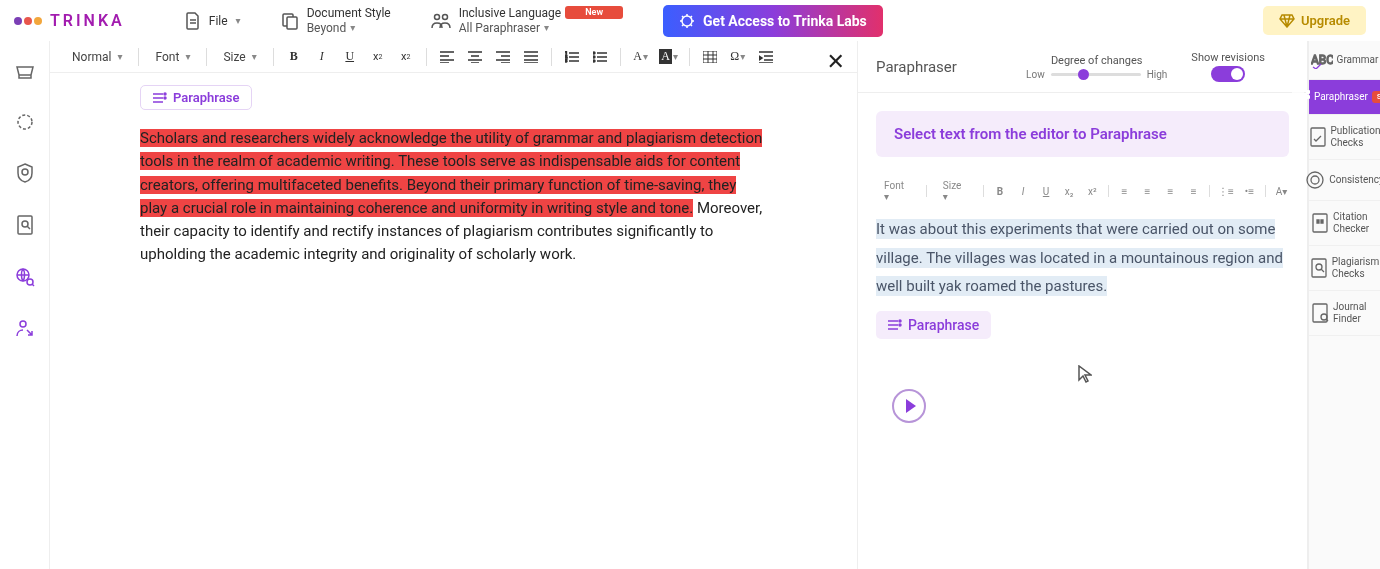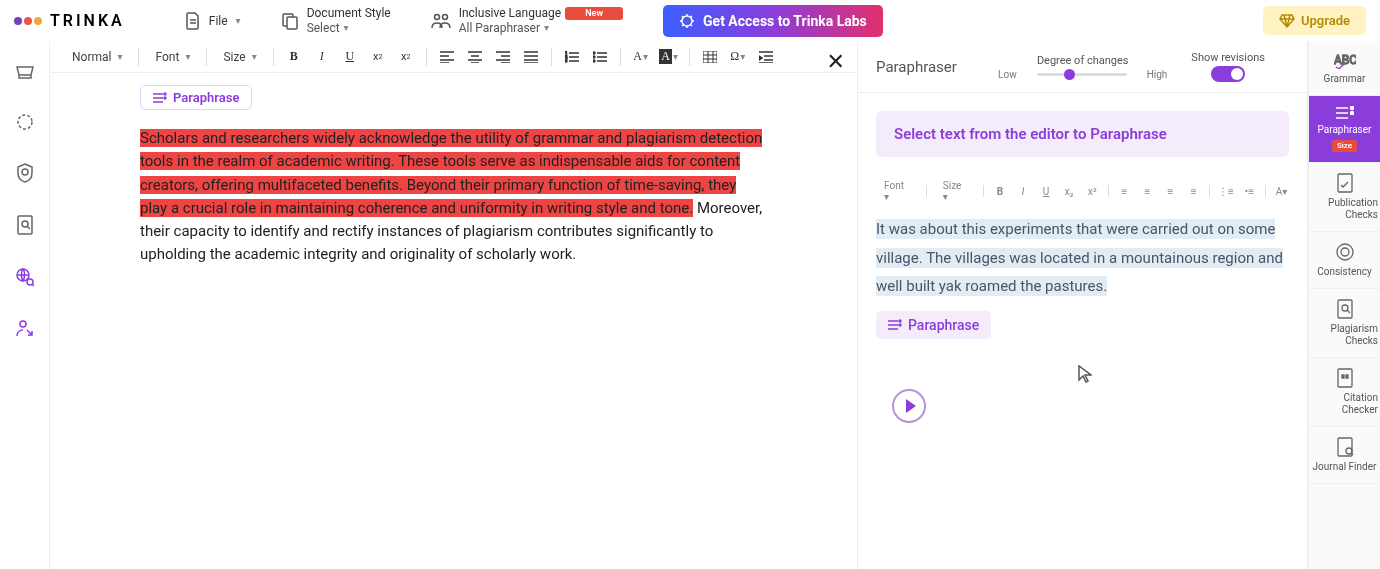--- a/index.html
+++ b/index.html
@@ -3,21 +3,21 @@
 <meta charset="utf-8">
 <style>
 * { margin: 0; padding: 0; box-sizing: border-box; font-family: -apple-system, BlinkMacSystemFont, "Segoe UI", Roboto, sans-serif; }
 body { width: 1380px; height: 569px; background: #fff; overflow: hidden; }
 
 
 .topbar { height: 41px; display: flex; align-items: center; padding: 0 14px; background: #fff; }
 .logo { display: flex; align-items: center; gap: 2px; margin-right: 60px; }
 .logo-dots { display: flex; gap: 2px; margin-right: 6px; }
 .dot { width: 8px; height: 8px; border-radius: 50%; }
-.logo-text { font-size: 16px; letter-spacing: 3px; font-weight: 600; color: #000000; }
+.logo-text { font-size: 16px; letter-spacing: 3px; font-weight: 600; color: #a21caf; }
 .top-item { display: flex; align-items: center; gap: 8px; margin-right: 40px; cursor: pointer; }
 .top-item .icon-box { color: #555; }
 .top-item-text { display: flex; flex-direction: column; line-height: 1.2; }
 .top-item-label { font-size: 12px; color: #333; }
 .top-item-sub { font-size: 12px; color: #555; display: flex; align-items: center; gap: 4px; }
 .new-badge { background: #e74c3c; color: #fff; font-size: 9px; padding: 1px 20px; border-radius: 3px; font-weight: 600; }
 .labs-btn { background: linear-gradient(90deg, #3b5eff 0%, #8b3ddb 50%, #e1306c 100%); color: #fff; border: none; border-radius: 5px; padding: 8px 16px; font-size: 14px; font-weight: 700; display: flex; align-items: center; gap: 8px; cursor: pointer; }
 .spacer { flex: 1; }
 .upgrade-btn { background: #fff3c4; color: #b78b00; border: none; border-radius: 5px; padding: 7px 16px; font-size: 13px; font-weight: 600; display: flex; align-items: center; gap: 6px; cursor: pointer; }
 
@@ -42,40 +42,40 @@
 .doc-text { margin-top: 36px; font-family: Georgia, serif; font-size: 15px; line-height: 1.55; color: #222; max-width: 680px; }
 .hl { background: #ef4444; }
 .close-x { position: absolute; right: 12px; top: 8px; font-size: 22px; color: #222; cursor: pointer; font-weight: 300; }
 
 
 .para-col { width: 450px; background: #fff; display: flex; flex-direction: column; border-right: 1px solid #eee; }
 .para-header { height: 52px; display: flex; align-items: center; border-bottom: 1px solid #eee; padding: 0 18px; }
 .para-title { font-size: 15px; color: #555; flex: 1; }
 .para-ctrl { display: flex; flex-direction: column; align-items: center; gap: 2px; margin-right: 24px; }
 .para-ctrl-label { font-size: 11px; color: #555; }
-.slider-row { display: flex; align-items: center; gap: 20px; font-size: 10px; color: #777; }
+.slider-row { display: flex; align-items: center; gap: 6px; font-size: 10px; color: #777; }
 .slider-track { width: 90px; height: 3px; background: #ddd; position: relative; border-radius: 2px; }
 .slider-knob { position: absolute; left: 30%; top: -4px; width: 11px; height: 11px; border-radius: 50%; background: #8b3ddb; }
 .toggle { width: 34px; height: 16px; background: #8b3ddb; border-radius: 10px; position: relative; cursor: pointer; }
 .toggle-knob { position: absolute; right: 2px; top: 2px; width: 12px; height: 12px; background: #fff; border-radius: 50%; }
 .para-body { padding: 18px; }
 .para-prompt { background: #f5ecfb; border-radius: 6px; padding: 14px 18px; color: #8b3ddb; font-size: 15px; font-weight: 600; margin-bottom: 18px; }
 .mini-toolbar { display: flex; align-items: center; gap: 8px; font-size: 10px; color: #888; padding: 4px 0 12px 0; }
 .mini-sel { padding: 1px 8px; }
 .mini-btn { width: 16px; height: 16px; display: flex; align-items: center; justify-content: center; color: #888; font-size: 10px; }
 .sample-text { font-size: 15px; line-height: 1.9; color: #4a5568; }
 .sample-text span { background: #e2ecf5; padding: 1px 0; }
 .para-inline-btn { display: inline-flex; background: #f5ecfb; color: #8b3ddb; border-radius: 5px; padding: 6px 12px; font-size: 14px; font-weight: 500; align-items: center; gap: 6px; margin-top: 10px; cursor: pointer; }
 .cursor-arrow { position: absolute; color: #555; }
 .play-circle { width: 34px; height: 34px; border: 2px solid #b794d8; border-radius: 50%; display: flex; align-items: center; justify-content: center; margin-top: 50px; margin-left: 16px; cursor: pointer; }
 .play-tri { width: 0; height: 0; border-left: 10px solid #8b3ddb; border-top: 7px solid transparent; border-bottom: 7px solid transparent; margin-left: 3px; }
 
 
 .right-sidebar { width: 72px; background: #fafafa; display: flex; flex-direction: column; border-left: 1px solid #eee; }
-.rs-item { display: flex; flex-direction: column; align-items: center; justify-content: center; padding: 10px 2px; font-size: 10px; color: #555; text-align: right; line-height: 1.2; cursor: pointer; gap: 4px; border-bottom: 1px solid #f0f0f0; }
+.rs-item { display: flex; flex-direction: row; align-items: center; justify-content: center; padding: 10px 2px; font-size: 10px; color: #555; text-align: left; line-height: 1.2; cursor: pointer; gap: 4px; border-bottom: 1px solid #f0f0f0; }
 .rs-item.active { background: #8b3ddb; color: #fff; }
 .rs-item.active .rs-icon { color: #fff; }
 .rs-icon { color: #666; }
 .beta-badge { background: #e74c3c; color: #fff; font-size: 8px; padding: 1px 5px; border-radius: 3px; font-weight: 600; }
 
 svg { display: block; }
 .chev { font-size: 10px; color: #888; }
 </style>
 </head>
 <body>
@@ -104,36 +104,36 @@
   <div class="top-item">
     <span class="icon-box">
       <svg width="18" height="18" viewBox="0 0 18 18" fill="none" stroke="currentColor" stroke-width="1.5">
           <rect x="2" y="2" width="10" height="12" rx="1"></rect>
           <rect x="6" y="5" width="10" height="12" rx="1" fill="#fff"></rect>
         </svg>
     </span>
     <span class="top-item-text">
       <span class="top-item-label">Document Style</span>
       <span class="top-item-sub">
-          <span>Select</span> 
+          <span>Beyond</span> 
           <span class="chev">▾</span>
         </span>
     </span>
   </div>
 
   <div class="top-item">
     <span class="icon-box">
       <svg width="20" height="16" viewBox="0 0 20 16" fill="none" stroke="currentColor" stroke-width="1.5">
           <circle cx="6" cy="4" r="2.5"></circle>
           <circle cx="14" cy="4" r="2.5"></circle>
           <path d="M1 15c0-3 2-5 5-5s5 2 5 5M9 15c0-3 2-5 5-5s5 2 5 5"></path>
         </svg>
     </span>
     <span class="top-item-text">
-      <span class="top-item-label" style="display:flex;align-items:center;gap:4px;">
+      <span class="top-item-label" style="display:flex;align-items:flex-start;gap:4px;">
         <span>Inclusive Language</span>
         <span class="new-badge">New</span>
       </span>
       <span class="top-item-sub">
           <span>All Paraphraser</span> 
           <span class="chev">▾</span>
         </span>
     </span>
   </div>
 
@@ -404,34 +404,34 @@
             <circle cx="10" cy="10" r="8"></circle>
             <circle cx="10" cy="10" r="4"></circle>
           </svg>
         </span>
       <span>Consistency</span>
     </div>
     <div class="rs-item">
       <span class="rs-icon">
           <svg width="18" height="20" viewBox="0 0 18 20" fill="none" stroke="currentColor" stroke-width="1.3">
             <rect x="2" y="1" width="14" height="18" rx="1"></rect>
+            <path d="M6 7h2v3h-2zM10 7h2v3h-2z" fill="currentColor"></path>
+          </svg>
+        </span>
+      <span>Citation Checker</span>
+    </div>
+    <div class="rs-item">
+      <span class="rs-icon">
+          <svg width="18" height="20" viewBox="0 0 18 20" fill="none" stroke="currentColor" stroke-width="1.3">
+            <rect x="2" y="1" width="14" height="18" rx="1"></rect>
             <circle cx="9" cy="9" r="3"></circle>
             <path d="M11 11l3 3"></path>
           </svg>
         </span>
       <span>Plagiarism Checks</span>
-    </div>
-    <div class="rs-item">
-      <span class="rs-icon">
-          <svg width="18" height="20" viewBox="0 0 18 20" fill="none" stroke="currentColor" stroke-width="1.3">
-            <rect x="2" y="1" width="14" height="18" rx="1"></rect>
-            <path d="M6 7h2v3h-2zM10 7h2v3h-2z" fill="currentColor"></path>
-          </svg>
-        </span>
-      <span>Citation Checker</span>
     </div>
     <div class="rs-item">
       <span class="rs-icon">
           <svg width="18" height="20" viewBox="0 0 18 20" fill="none" stroke="currentColor" stroke-width="1.3">
             <rect x="2" y="1" width="14" height="18" rx="1"></rect>
             <circle cx="13" cy="14" r="3"></circle>
             <path d="M15 16l2 2"></path>
           </svg>
         </span>
       <span>Journal Finder</span>

